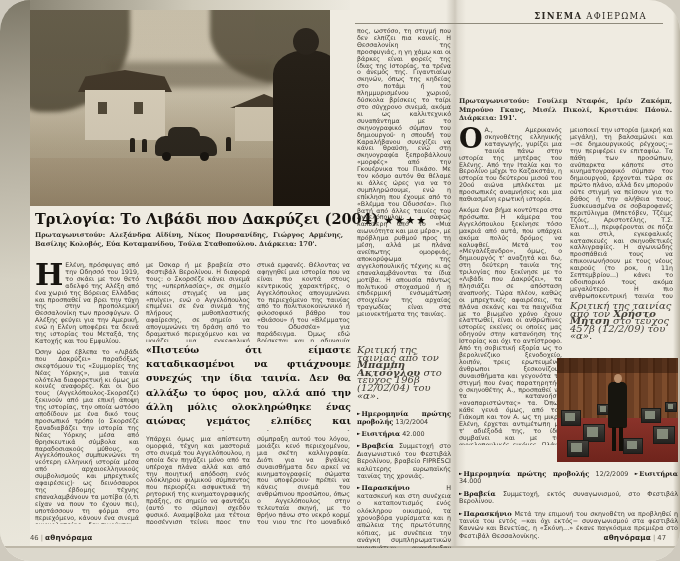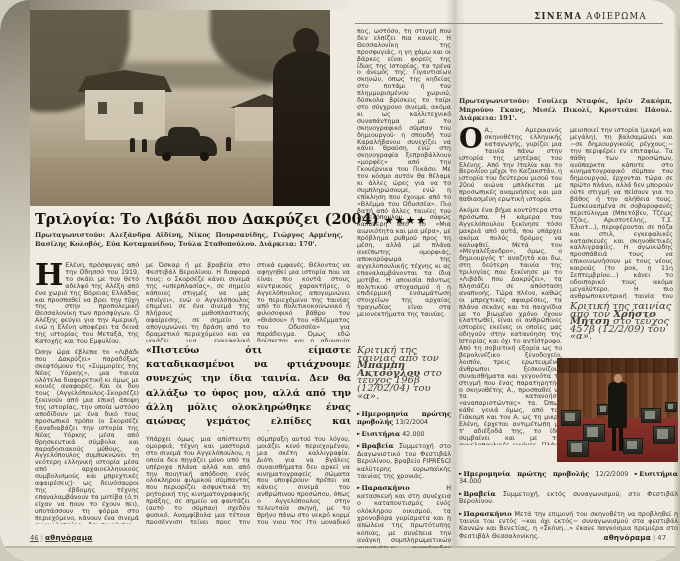--- a/index.html
+++ b/index.html
@@ -82,21 +82,21 @@
     font-family:"DejaVu Serif",serif;font-weight:bold;font-size:16px;line-height:18.5px;color:#16130f;}
   .r-cast{position:absolute;left:459px;top:97px;width:213px;
     font-family:"DejaVu Serif",serif;font-weight:bold;font-size:6.6px;line-height:8.5px;color:#33302a;text-align:justify;}
   .r-credit{position:absolute;left:570px;top:302px;width:103px;}
   .facts-right{position:absolute;left:459px;top:470px;width:219px;}
 
   
   .footer{position:absolute;top:533px;font-size:6.8px;color:#4a463e;}
   .footer .mag{font-weight:bold;font-size:7.3px;letter-spacing:.2px;color:#2b2721;}
   .footer .sep{color:#8f8a7c;margin:0 2px;}
-  .footer-left{left:30px;text-decoration:underline;}
+  .footer-left{left:30px;}
   .footer-right{right:14px;}
 </style>
 </head>
 <body>
 
 <div class="stage">
 
   <div class="edge-topleft"></div>
   <div class="edge-left"></div>
   <div class="gutter"></div>

